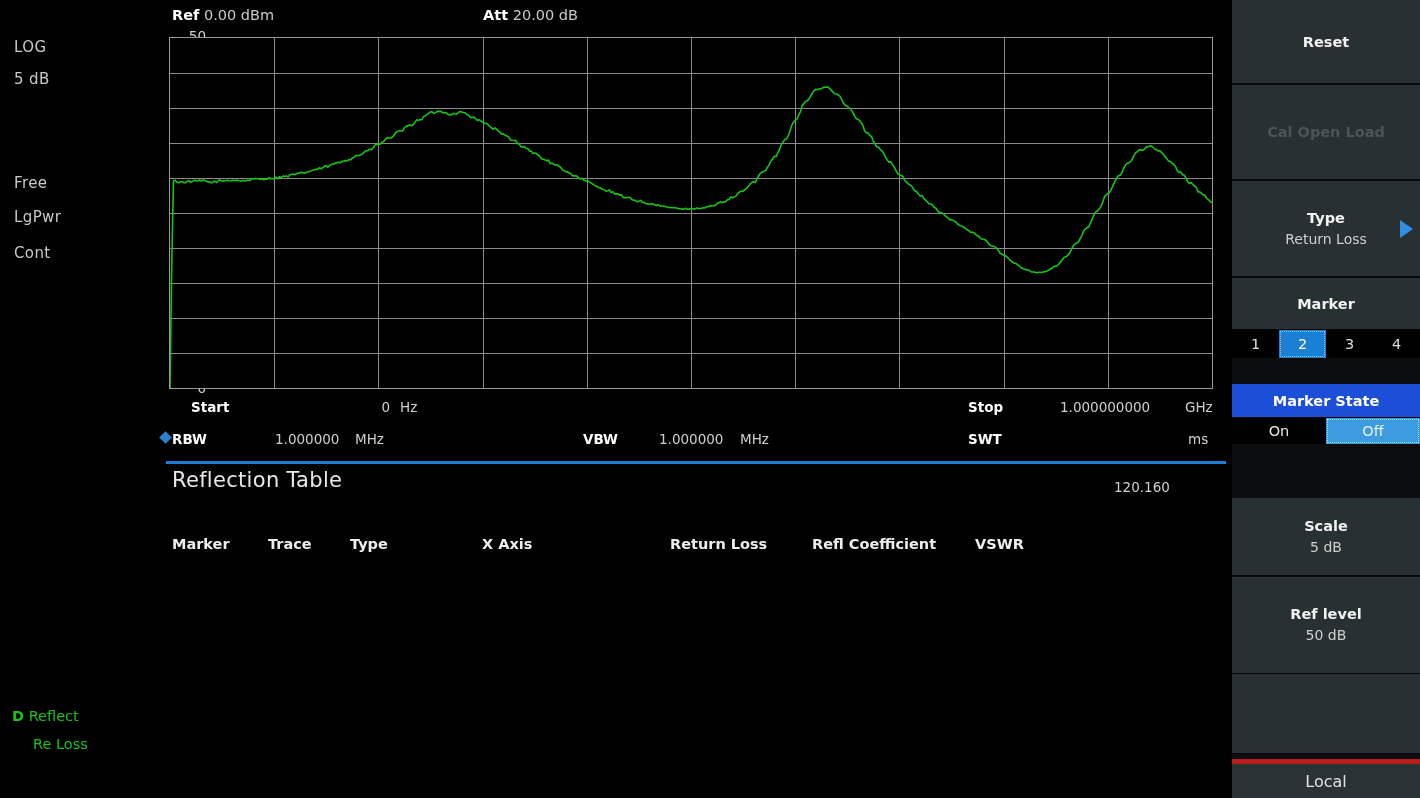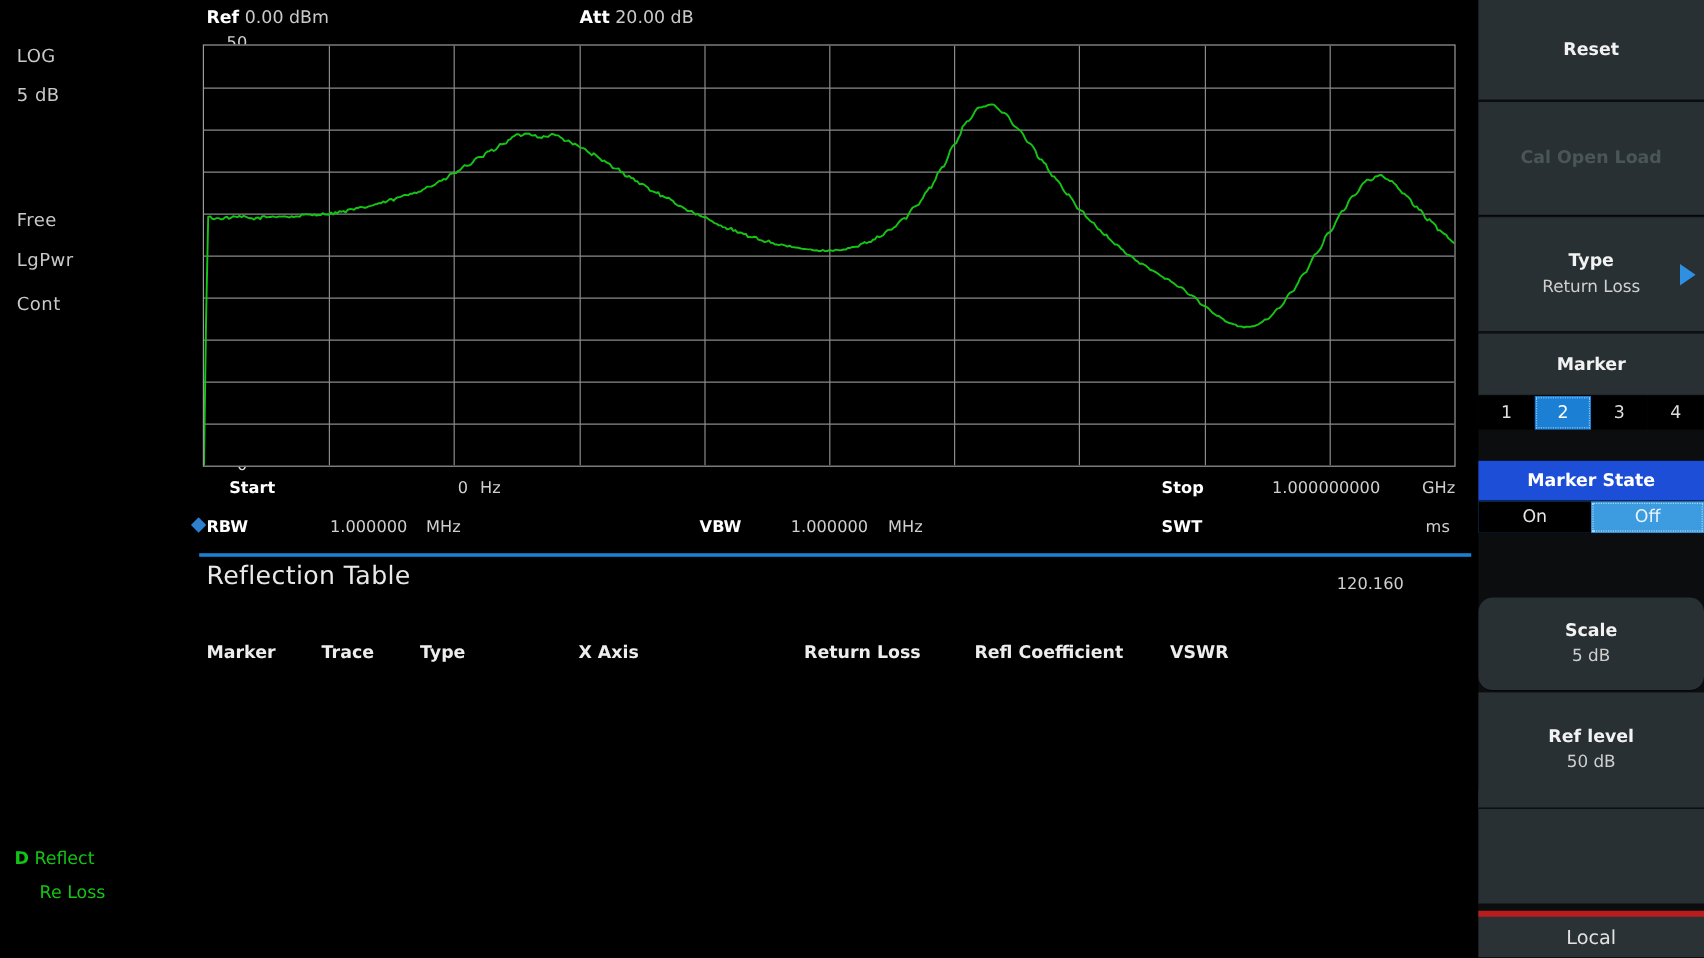--- a/index.html
+++ b/index.html
@@ -203,21 +203,21 @@
     <span>Reflect</span>
   </div>
   <div class="tlegend" style="left:33px;top:736px;">Re Loss</div>
 
   <div class="menu" id="menuRoot">
       <div class="mkey" style="top: 658px; height: 96px;"></div>
       <div class="mkey" style="top: 577px; height: 97px;">
         <div class="t1">Ref level</div>
         <div class="t2">50 dB</div>
       </div>
-      <div class="mkey" style="top: 498px; height: 78px; border-radius: 12px;">
+      <div class="mkey" style="top: 498px; height: 78px;">
         <div class="t1">Scale</div>
         <div class="t2">5 dB</div>
       </div>
       <div class="mkey sel" style="top: 384px; height: 34px;">
         <div class="t1">Marker State</div>
       </div>
       <div class="mkey" style="top: 278px; height: 52px;">
         <div class="t1">Marker</div>
       </div>
       <div class="mkey" style="top: 181px; height: 96px;">

